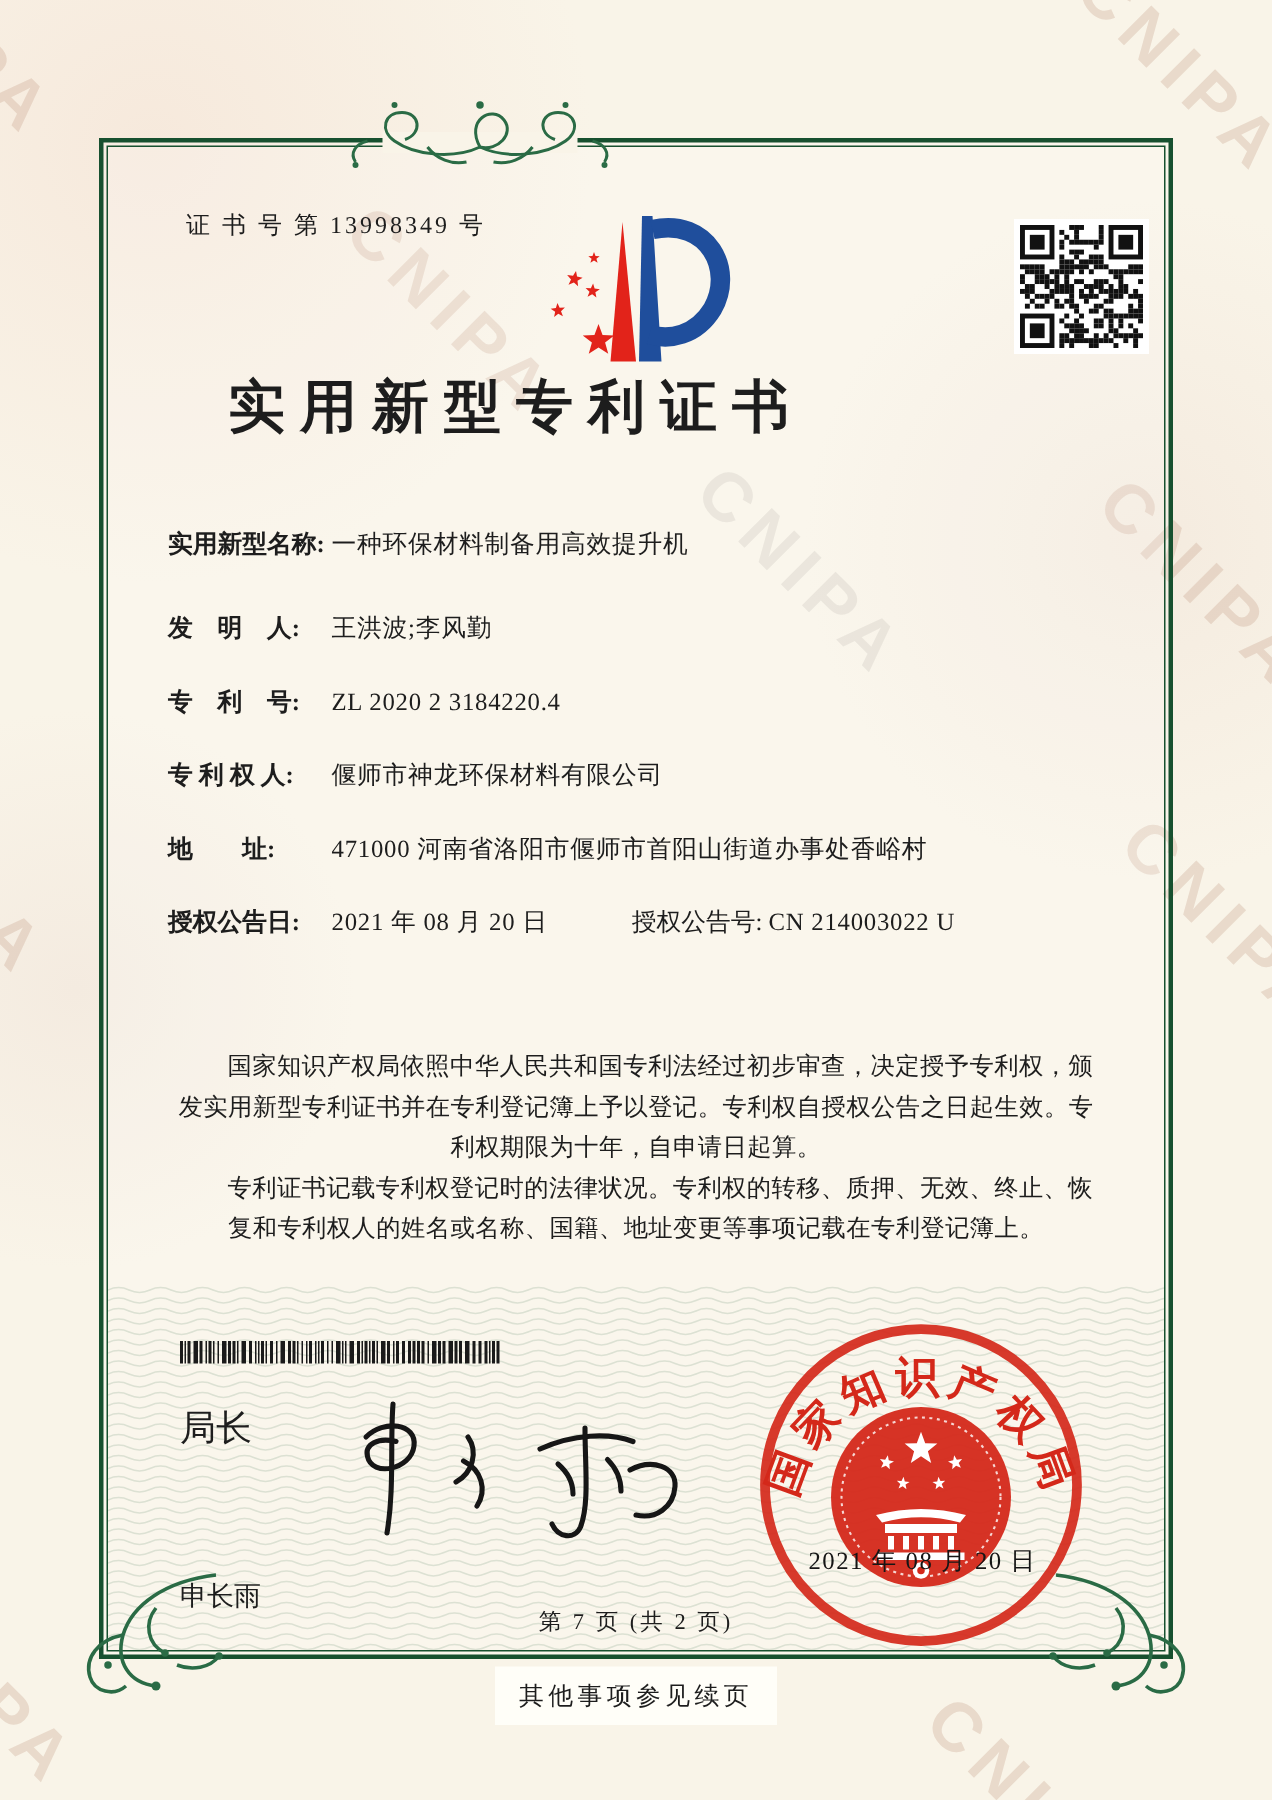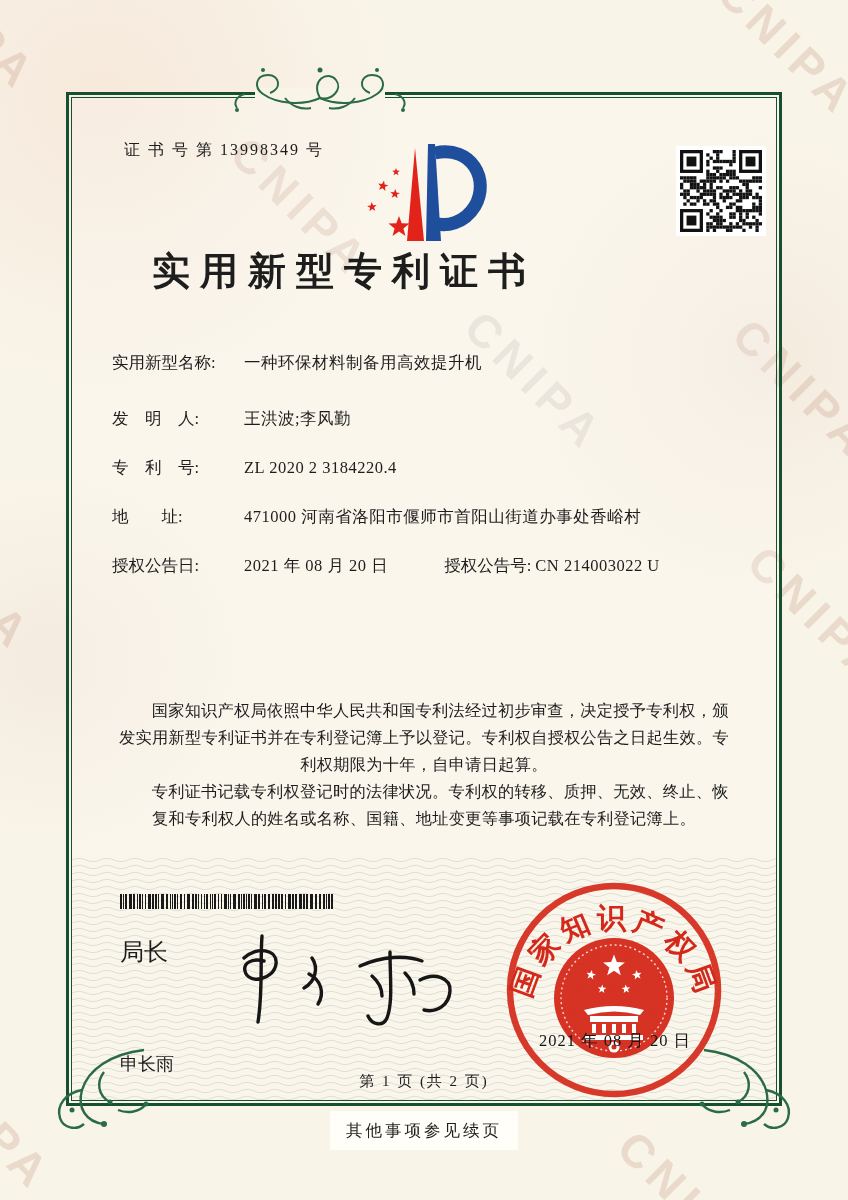--- a/index.html
+++ b/index.html
@@ -31,21 +31,21 @@
   .cert-no{position:absolute; left:124px; top:140px; font-size:16px; letter-spacing:2px;}
   .logo{position:absolute; left:348px; top:136px;}
   .qr{position:absolute; left:676px; top:146px; background:#fff; padding:4px; line-height:0;}
   .title{
     position:absolute; left:0; top:246px; width:688px; text-align:center;
     font-size:38px; font-weight:700; letter-spacing:10px;
   }
   .fields{position:absolute; left:112px; top:352px; width:620px; font-size:16.5px;}
   .field-row{margin-bottom:27px; line-height:22px; white-space:nowrap;}
   .field-row.first{margin-bottom:34px;}
-  .flabel{display:inline-block; min-width:108px; margin-right:24px;}
+  .flabel{display:inline-block; min-width:108px; margin-right:1px;font-weight:bold;}
   .fvalue{letter-spacing:.5px;text-align:right;}
   .pair2{margin-left:56px;}
   .body-text{position:absolute; left:112px; top:698px; width:624px; font-size:16.2px; line-height:27px;}
   .body-text p{margin:0; text-indent:2em; letter-spacing:.3px;text-align:center;}
   .barcode{position:absolute; left:120px; top:894px; line-height:0;}
   .sig-title{position:absolute; left:120px; top:936px; font-size:24px; font-family:Liberation Mono, monospace;}
   .sig-name{position:absolute; left:120px; top:1052px; font-size:18px; font-family:"Liberation Sans","DejaVu Sans",sans-serif;}
   .signature{position:absolute; left:232px; top:930px;}
   .seal{position:absolute; left:500px; top:876px; z-index:5;}
   .seal-date{
@@ -429,20 +429,23 @@
       <div class="field-row first">
         <span class="flabel">实用新型名称:</span><span class="fvalue">一种环保材料制备用高效提升机</span>
       </div>
       <div class="field-row">
         <span class="flabel">发　明　人:</span><span class="fvalue">王洪波;李风勤</span>
       </div>
       <div class="field-row">
         <span class="flabel">专　利　号:</span><span class="fvalue">ZL 2020 2 3184220.4</span>
       </div>
       <div class="field-row">
+        <span class="flabel">专 利 权 人:</span><span class="fvalue">偃师市神龙环保材料有限公司</span>
+      </div>
+      <div class="field-row">
         <span class="flabel">地　　址:</span><span class="fvalue">471000 河南省洛阳市偃师市首阳山街道办事处香峪村</span>
       </div>
       <div class="field-row">
         <span class="flabel">授权公告日:</span><span class="fvalue">2021 年 08 月 20 日</span><span class="pair2"><span>授权公告号:</span> <span class="fvalue">CN 214003022 U</span></span>
       </div>
     </div>
 
     <div class="body-text">
       <p>国家知识产权局依照中华人民共和国专利法经过初步审查，决定授予专利权，颁发实用新型专利证书并在专利登记簿上予以登记。专利权自授权公告之日起生效。专利权期限为十年，自申请日起算。</p>
       <p>专利证书记载专利权登记时的法律状况。专利权的转移、质押、无效、终止、恢复和专利权人的姓名或名称、国籍、地址变更等事项记载在专利登记簿上。</p>
@@ -557,19 +560,19 @@
         <rect x="112" y="148" width="4" height="9" fill="#fff"></rect>
         <rect x="122" y="148" width="4" height="9" fill="#fff"></rect>
         <rect x="132" y="148" width="4" height="9" fill="#fff"></rect>
         <rect x="85" y="159" width="58" height="5" fill="#fff"></rect>
         <circle cx="114" cy="171" r="5.5" fill="#fff"></circle>
         <circle cx="114" cy="171" r="2.5" fill="#d4281a"></circle>
       </g>
     </svg>
     <div class="seal-date">2021 年 08 月 20 日</div>
 
-    <div class="page-info">第 1 页 (共 2 页)</div>
+    <div class="page-info">第 7 页 (共 2 页)</div>
     <div class="continuation">
       <span>其他事项参见续页</span>
     </div>
 
   </div>
 </div>
 
 </body></html>

